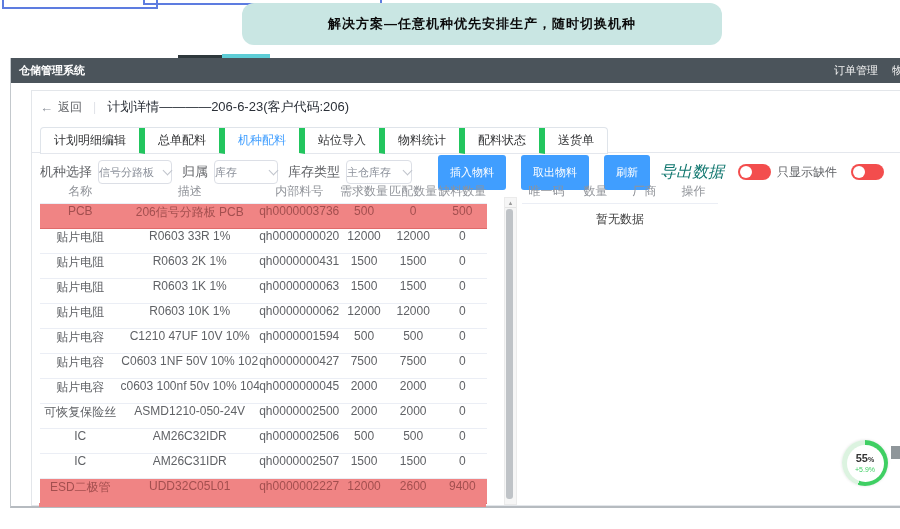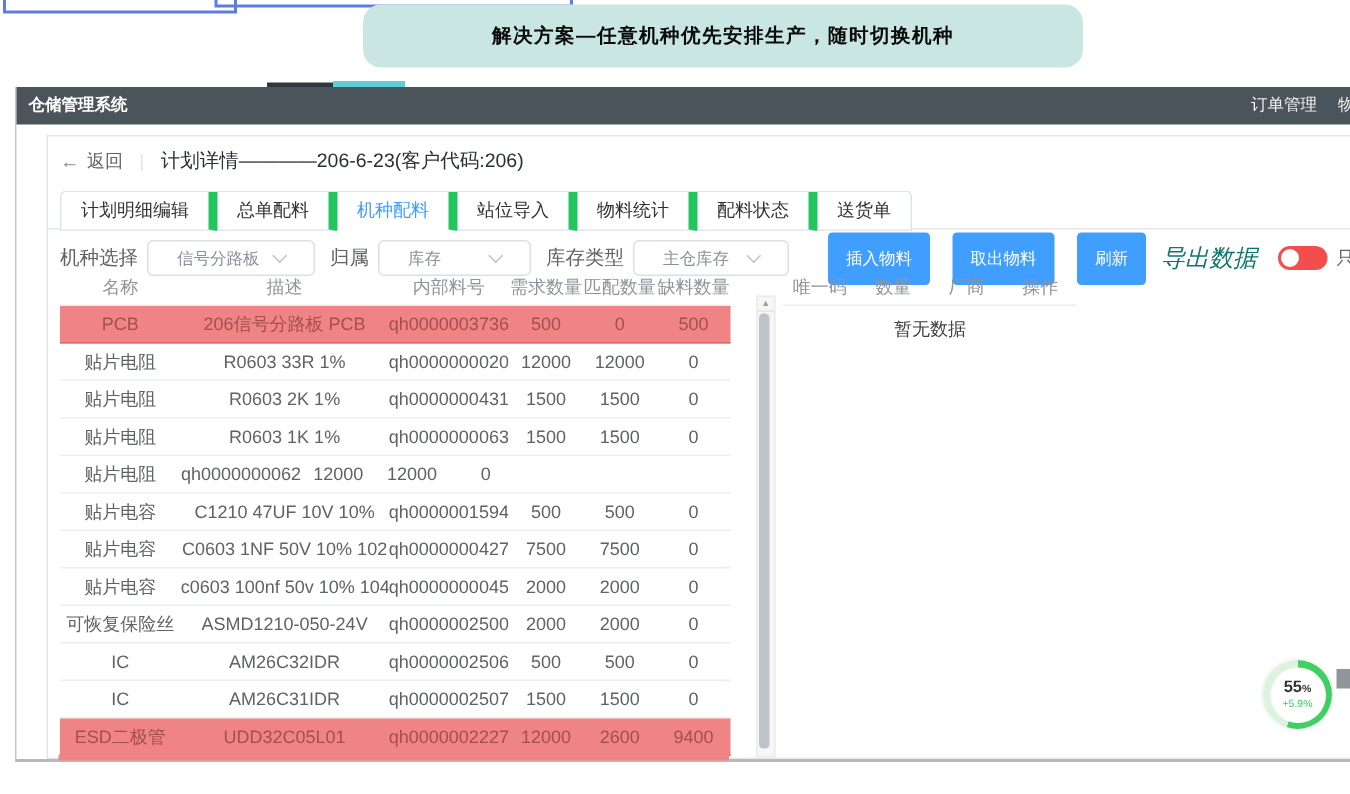--- a/index.html
+++ b/index.html
@@ -40,37 +40,37 @@
   .bc-title{font-size:13px;color:#2b3038;white-space:nowrap;}
   
   .tabs-underline{position:absolute;left:0;top:61px;width:100%;border-bottom:1px solid #e4e7ed;}
   .tabs{position:absolute;left:8px;top:36px;display:inline-flex;border:1px solid #dfe4ea;border-bottom:none;border-radius:4px 4px 0 0;background:#fff;z-index:2;}
   .tab{padding:0 13px;height:25px;line-height:25px;font-size:12px;color:#303133;border-right:6px solid #22c55e;border-bottom:1px solid #e4e7ed;cursor:pointer;white-space:nowrap;}
   .tab:last-child{border-right:none;}
   .tab.active{color:#409eff;border-bottom:1px solid #ffffff;}
   
   .filter-row{position:absolute;left:8px;top:68px;height:26px;display:flex;align-items:center;white-space:nowrap;}
   .f-label{font-size:13px;color:#606266;margin-right:6px;}
-  .select{display:flex;align-items:center;height:22px;border:1px solid #dcdfe6;border-radius:4px;background:#fff;padding:0 19px;margin-right:10px;cursor:pointer;}
+  .select{display:flex;align-items:center;height:22px;border:1px solid #dcdfe6;border-radius:4px;background:#fff;padding:0 0;margin-right:10px;cursor:pointer;}
   .sel-val{font-size:11px;color:#8a8f99;overflow:hidden;white-space:nowrap;}
   .caret{width:6px;height:6px;border-right:1.4px solid #c0c4cc;border-bottom:1.4px solid #c0c4cc;transform:rotate(45deg);margin-left:auto;margin-top:-3px;flex:none;}
   .sel-machine{width:72px;}
   .sel-owner{width:62px;}
   .sel-stock{width:64px;}
   .btn{height:35px;padding:0 12px;background:#409eff;color:#fff;font-size:11px;border:none;border-radius:3px;margin-left:15px;display:flex;align-items:center;cursor:pointer;white-space:nowrap;}
   .btn-first{margin-left:16px;}
   .link{color:#0f766e;font-size:16px;margin-left:10px;cursor:pointer;font-style:italic;}
   .toggle{width:33px;height:16px;border-radius:9px;background:#f34d4d;position:relative;margin-left:14px;cursor:pointer;flex:none;}
   .knob{position:absolute;left:2px;top:2px;width:12px;height:12px;border-radius:50%;background:#fff;}
   .tlabel{font-size:12px;color:#606266;margin-left:6px;}
   
   .left-table{position:absolute;left:8px;top:88px;width:447px;}
   .lth{display:flex;height:24px;align-items:center;border-bottom:1px solid #ebeef5;}
   .th{font-size:12px;color:#909399;text-align:center;white-space:nowrap;overflow:hidden;}
-  .tr{display:flex;height:24px;align-items:center;border-bottom:1px solid #ebeef5;cursor:pointer;}
+  .tr{display:flex;height:24px;align-items:flex-start;border-bottom:1px solid #ebeef5;cursor:pointer;}
   .td{font-size:12px;color:#606266;text-align:center;white-space:nowrap;overflow:hidden;}
   .tr.hl{background:#f08484;border-bottom:1px solid #e06a6a;}
   .tr.hl .td{color:#a34f4f;}
   .col0{width:18%;}
   .col1{width:31%;}
   .col2{width:18%;}
   .col3{width:11%;}
   .col4{width:11%;}
   .col5{width:11%;}
   
@@ -205,20 +205,21 @@
           <div class="tr">
             <div class="td col0">贴片电阻</div>
             <div class="td col1">R0603 1K 1%</div>
             <div class="td col2">qh0000000063</div>
             <div class="td col3">1500</div>
             <div class="td col4">1500</div>
             <div class="td col5">0</div>
           </div>
           <div class="tr">
             <div class="td col0">贴片电阻</div>
+            <div class="td col1">R0603 10K 1%</div>
             <div class="td col2">qh0000000062</div>
             <div class="td col3">12000</div>
             <div class="td col4">12000</div>
             <div class="td col5">0</div>
           </div>
           <div class="tr">
             <div class="td col0">贴片电容</div>
             <div class="td col1">C1210 47UF 10V 10%</div>
             <div class="td col2">qh0000001594</div>
             <div class="td col3">500</div>

